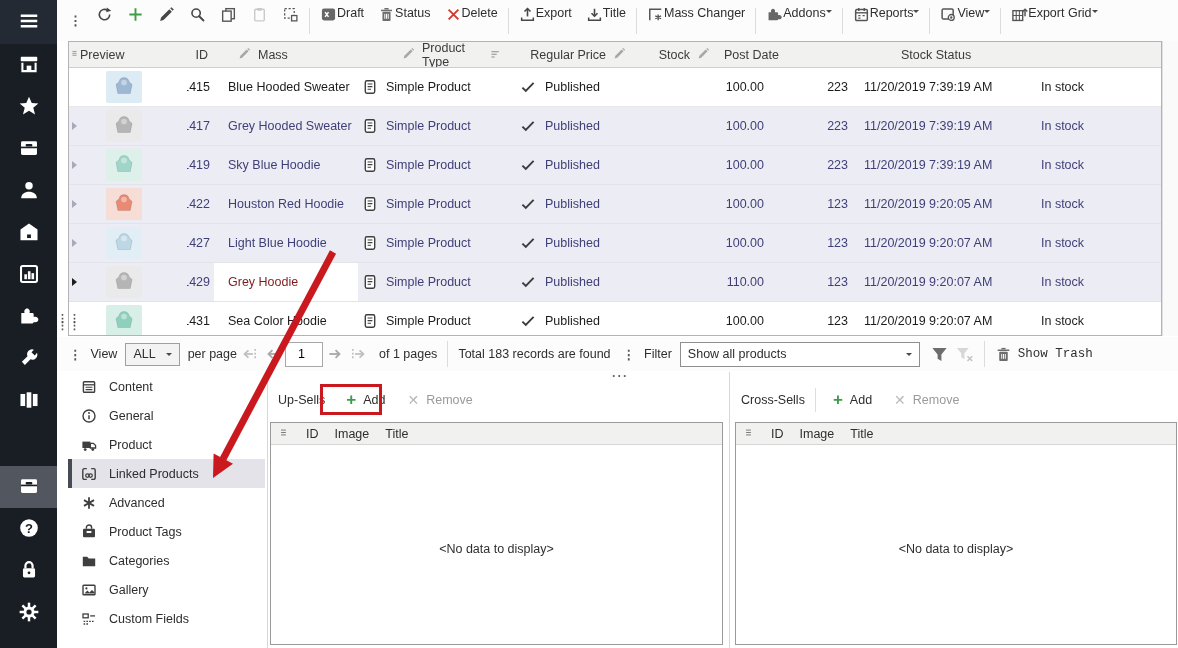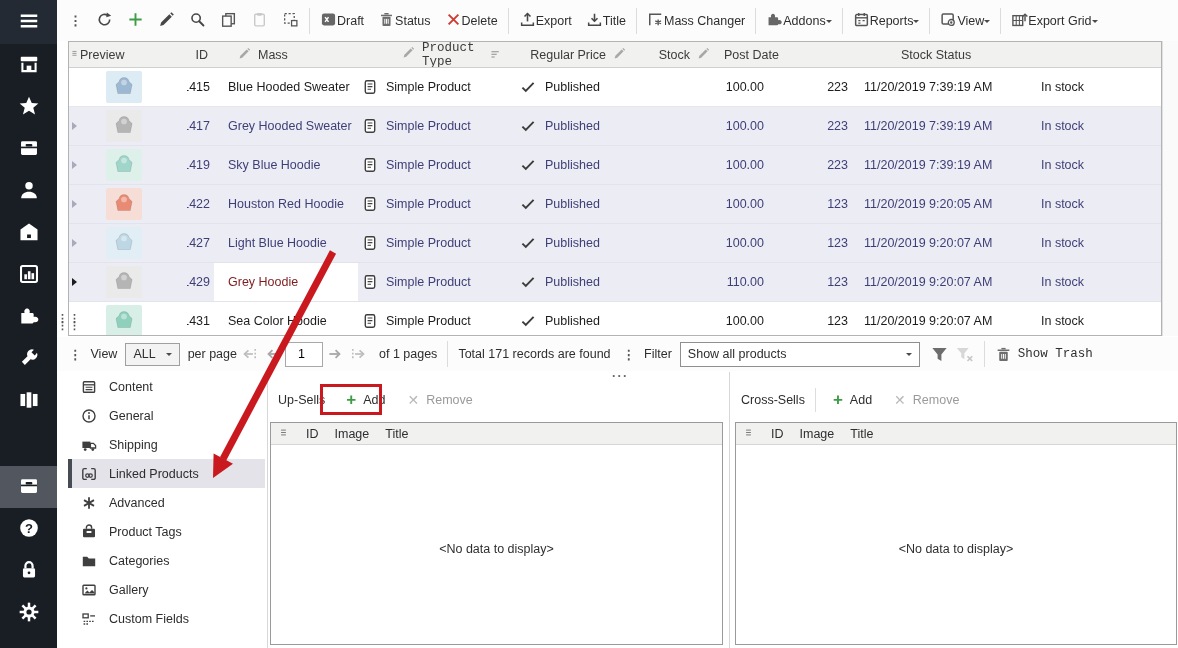--- a/index.html
+++ b/index.html
@@ -15,21 +15,21 @@
   #sidebar { left:0; top:0; width:57px; height:648px; background:#191d24; }
   .sb-burger { height:44px; background:#242a34; display:flex; align-items:center; justify-content:center; cursor:pointer; }
   .sb-item { width:57px; height:42px; display:flex; align-items:center; justify-content:center; color:#fff; cursor:pointer; }
   .sb-item svg { width:22px; height:22px; }
   .sb-item.active { background:#51565f; }
   .sb-gap { height:44px; }
 
   
   #toolbar { left:57px; top:0; width:1121px; height:41px; background:#fcfcfc; display:flex; align-items:center; padding-left:10px; }
   .tb-grip { color:#666; font-size:13px; letter-spacing:0; margin:0 6px 0 2px; }
-  .tb-btn { display:flex; align-items:center; padding:0 7px; height:30px; color:#2e2e2e; cursor:pointer; white-space:nowrap; background:transparent; border:none; font:inherit; }
+  .tb-btn { display:flex; align-items:flex-start; padding:0 7px; height:30px; color:#2e2e2e; cursor:pointer; white-space:nowrap; background:transparent; border:none; font:inherit; }
   .tb-btn svg { width:17px; height:17px; }
   .tb-sep { width:1px; height:26px; background:#dcdcdc; margin:0 3px; }
   .caret { width:0; height:0; border:3.5px solid transparent; border-top-color:#4a4a4a; margin-top:4px; }
 
   
   #grid { left:68px; top:41px; width:1094px; height:295px; border:1px solid #b3b3b3; background:#fff; overflow:hidden; }
   #scrollstrip { left:1162px; top:41px; width:16px; height:295px; background:#fafafa; border-left:1px solid #e0e0e0; }
   .g-head { display:flex; height:26px; background:#f1f1ef; border-bottom:1px solid #cfcfcf; color:#3b3b3b; align-items:center; }
   .g-head .c { height:100%; }
   .g-row { display:flex; height:39px; border-bottom:1px solid #e3e3eb; background:#ececf4; color:#3f3f78; }
@@ -331,21 +331,21 @@
         </div>
         <div class="c r" style="width: 27px; padding-right: 6px;">
           <span>ID</span>
         </div>
         <div class="c" style="width: 144px; padding-left: 24px;">
           <span class="pencil-ico" style="margin-right: 7px;"><svg viewBox="0 0 16 16">
               <path d="M2 14l.9-3.2L10.7 3l2.3 2.3-7.8 7.8zM11.5 2.2l1.1-1.1 2.3 2.3-1.1 1.1z" fill="#a8a8a8"></path>
             </svg></span>
           <span>Mass</span>
         </div>
-        <div class="c" style="width: 148px; padding-left: 44px; font-family: Liberation Mono, monospace;">
+        <div class="c" style="width: 148px; padding-left: 44px;">
           <span class="pencil-ico" style="margin-right: 7px;"><svg viewBox="0 0 16 16">
               <path d="M2 14l.9-3.2L10.7 3l2.3 2.3-7.8 7.8zM11.5 2.2l1.1-1.1 2.3 2.3-1.1 1.1z" fill="#a8a8a8"></path>
             </svg></span>
           <span>Product Type</span>
           <span style="margin-left: auto; margin-right: 4px; display: flex;">
             <svg viewBox="0 0 16 16" style="width: 13px; height: 13px;">
               <path d="M3 4.6h9M3 7.8h6.5M3 11h4" stroke="#8f8f8f" stroke-width="1.3" fill="none"></path>
             </svg>
           </span>
         </div>
@@ -726,21 +726,21 @@
           <path d="M3 8h9" stroke="#a8a8a8" stroke-width="1.6" fill="none"></path>
           <path d="M8.5 4.5L12 8l-3.5 3.5" stroke="#a8a8a8" stroke-width="1.6" fill="none"></path>
         </svg></span>
     <span class="pg-ico"><svg viewBox="0 0 16 16">
           <path d="M2.5 3.5v9" stroke="#bdbdbd" stroke-width="1.4" stroke-dasharray="1.6 1.7" fill="none"></path>
           <path d="M4.5 8h7" stroke="#bdbdbd" stroke-width="1.5" fill="none"></path>
           <path d="M8.5 4.8L12 8l-3.5 3.2" stroke="#bdbdbd" stroke-width="1.5" fill="none"></path>
         </svg></span>
     <span style="margin-left:8px;">of 1 pages</span>
     <span class="pg-sep"></span>
-    <span>Total 171 records are found</span>
+    <span>Total 183 records are found</span>
     <span class="pg-grip dots-v" style="margin-left:12px;">⋮</span>
     <span>Filter</span>
     <span class="filter-combo" style="margin-left:8px;">
       <span>Show all products</span>
         <span class="caret"></span>
     </span>
     <span class="ico19" style="margin-left:10px;"><svg viewBox="0 0 16 16">
           <polygon points="2,2.5 14,2.5 9.6,8 9.6,13.5 6.4,11.6 6.4,8" fill="#6d6d6d"></polygon>
         </svg></span>
     <span class="ico19" style="margin-left:6px;"><svg viewBox="0 0 16 16">
@@ -782,21 +782,21 @@
       </div>
       <div class="tab">
         <span style="display: flex;">
           <svg viewBox="0 0 16 16">
             <rect x="1.4" y="4.6" width="8" height="6.4" fill="#3f3f3f"></rect>
             <path d="M9.4 6.4h3l2.2 2.2V11H9.4z" fill="none" stroke="#3f3f3f" stroke-width="1.3"></path>
             <circle cx="4.2" cy="12.6" r="1.4" fill="#3f3f3f"></circle>
             <circle cx="11.8" cy="12.6" r="1.4" fill="#3f3f3f"></circle>
           </svg>
         </span>
-        <span>Shipping</span>
+        <span>Product</span>
       </div>
       <div class="tab active">
         <span style="display: flex;">
           <svg viewBox="0 0 16 16">
             <path d="M5.8 2.6H3.4A1.6 1.6 0 0 0 1.8 4.2v7.6a1.6 1.6 0 0 0 1.6 1.6h2.4M10.2 2.6h2.4a1.6 1.6 0 0 1 1.6 1.6v7.6a1.6 1.6 0 0 1-1.6 1.6h-2.4" stroke="#3f3f3f" stroke-width="1.4" fill="none"></path>
             <circle cx="6.4" cy="9.6" r="1.7" fill="none" stroke="#3f3f3f" stroke-width="1.2"></circle>
             <circle cx="9.6" cy="9.6" r="1.7" fill="none" stroke="#3f3f3f" stroke-width="1.2"></circle>
           </svg>
         </span>
         <span>Linked Products</span>

